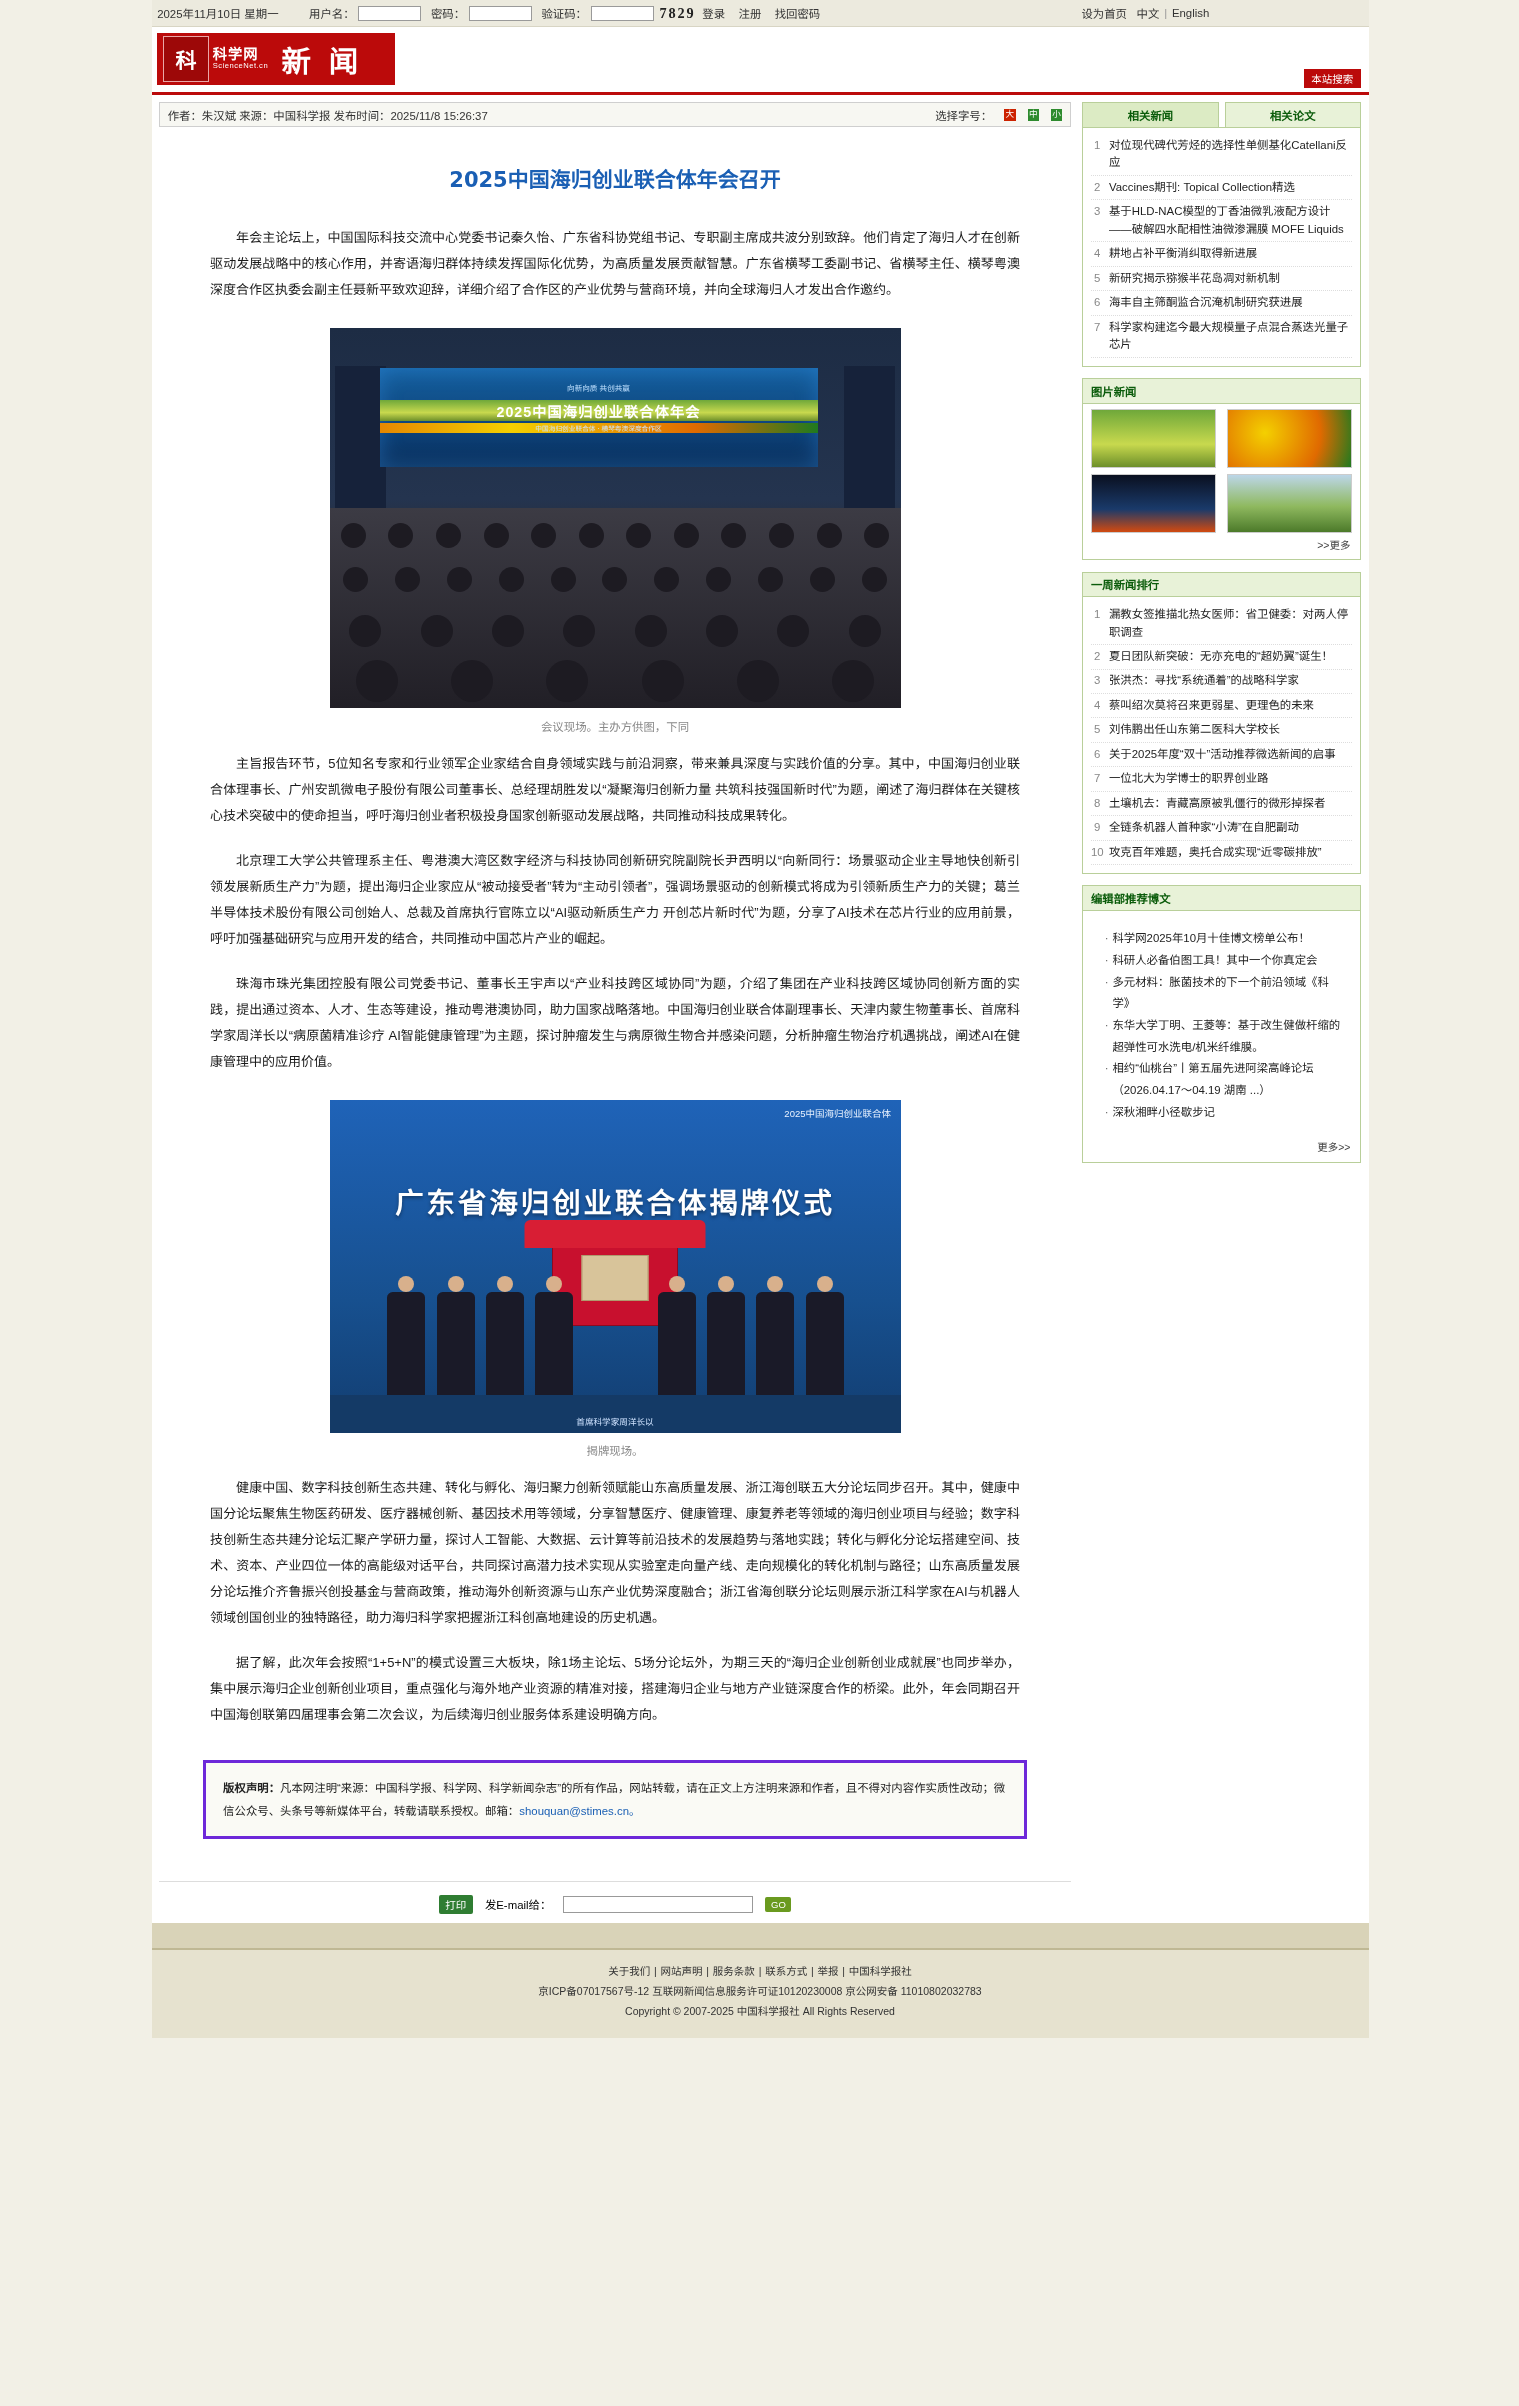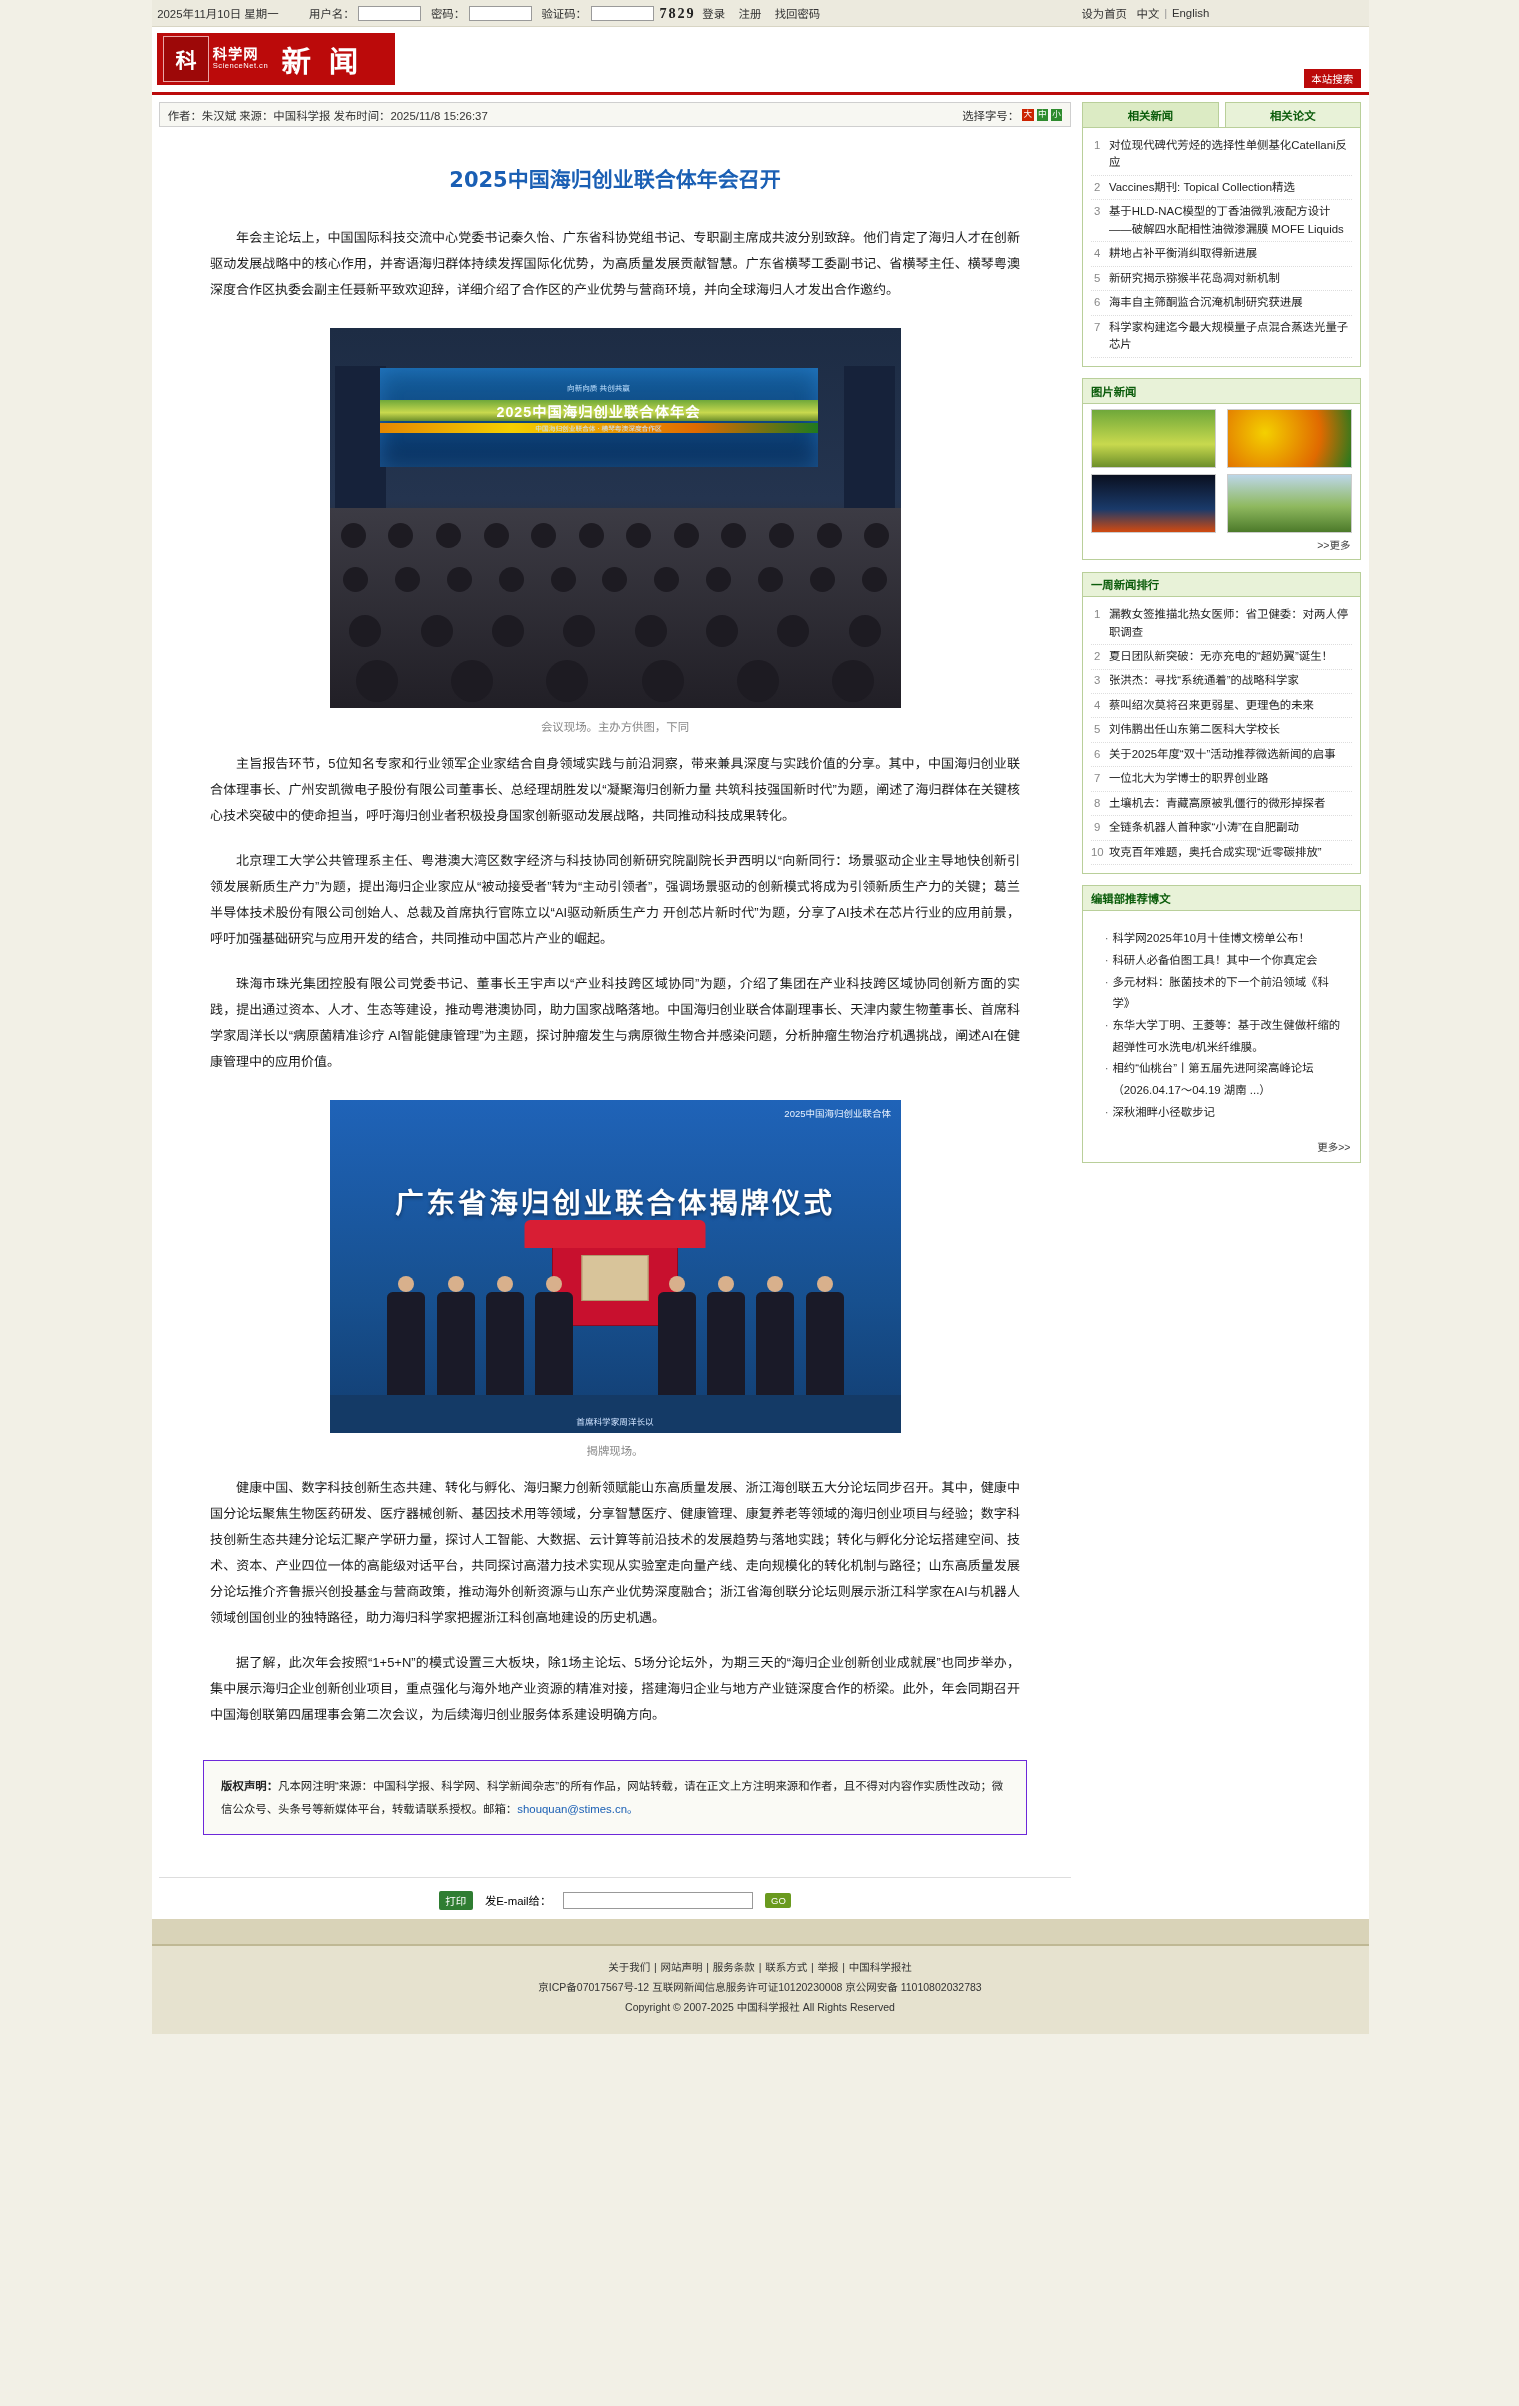--- a/index.html
+++ b/index.html
@@ -75,21 +75,21 @@
   
   .wrap{width:1217px;margin:0 auto;background:#fff;display:flex;padding-top:7.6px;}
   .left{width:927px;box-sizing:border-box;padding:0 7.6px 0 7.6px;}
   .right{width:290px;box-sizing:border-box;padding:0 7.6px 0 3.8px;}
   
   .meta{
     border:1px solid #cfcfcf;background:#f7f7f2;height:25px;
     display:flex;align-items:center;font-size:11.4px;color:#333;padding:0 7.6px;
     box-sizing:border-box;
   }
-  .meta .fs{margin-left:auto;display:flex;align-items:center;gap:3px;}
+  .meta .fs{margin-left:auto;display:flex;align-items:center;gap:12px;}
   .meta .fsbox{
     width:11.4px;height:11.4px;display:inline-block;color:#fff;font-size:8.6px;
     text-align:center;line-height:11.4px;
   }
   .fs-big{background:#cc2200;}
   .fs-mid{background:#2e8b2e;}
   .fs-sml{background:#2e8b2e;}
   h1.title{
     text-align:center;font-size:21px;color:#1a5fb4;margin:36px 0 32px 0;
     font-weight:bold;font-family:"DejaVu Sans",sans-serif;
@@ -166,21 +166,21 @@
     width:16px;height:16px;border-radius:50%;background:#d8b08c;
   }
   .photo2 .floor{
     position:absolute;left:0;bottom:0;width:100%;height:38px;background:#143a66;
   }
   .photo2 .wave{
     position:absolute;left:50%;bottom:5.7px;transform:translateX(-50%);
     color:#cfe3ff;font-size:8.6px;
   }
   .copyright{
-    border:1px solid #6d28d9;background:#fafaf5;margin:32px 44px 0 44px;
+    border:3px solid #6d28d9;background:#fafaf5;margin:32px 44px 0 44px;
     padding:13.3px 17px;font-size:11.4px;line-height:2.0;color:#222;
   }
   .copyright a{color:#1a5fb4;text-decoration:none;}
   .artfooter{
     margin-top:42px;border-top:1px solid #ddd;padding:13.3px 0 9.5px 0;
     display:flex;align-items:center;justify-content:center;gap:12px;font-size:11.4px;
   }
   .printbtn{
     background:#2f7d32;color:#fff;font-size:10.5px;padding:1.9px 6.7px;border-radius:1.9px;
   }

